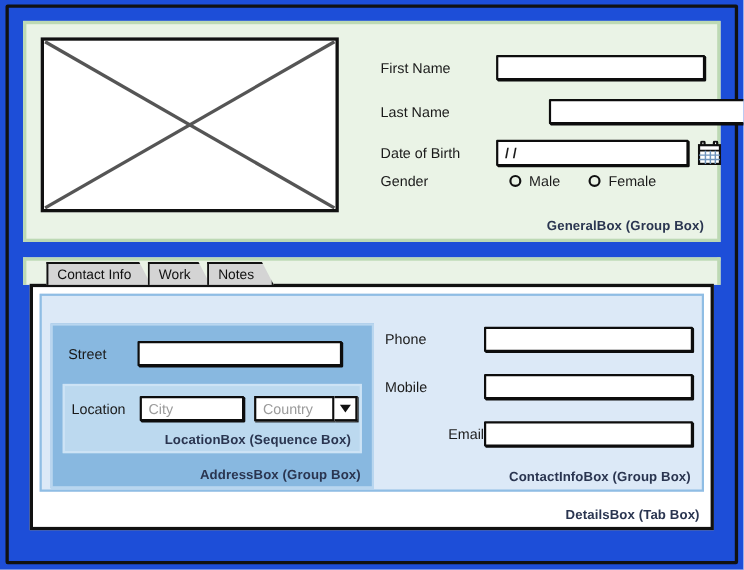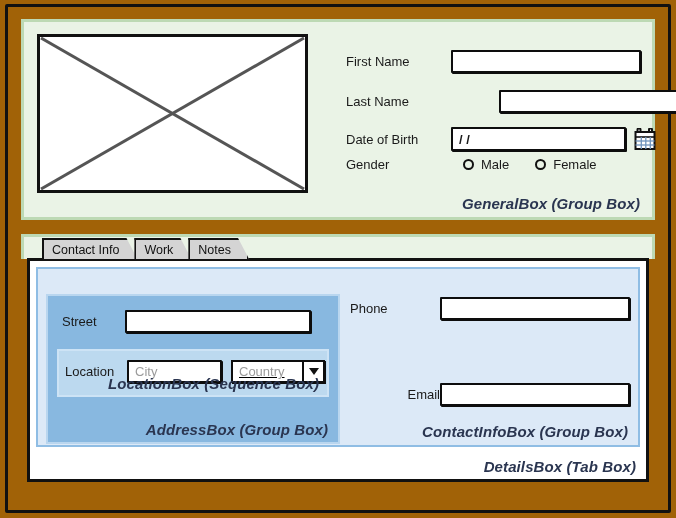--- a/index.html
+++ b/index.html
@@ -10,21 +10,21 @@
   body {
     font-family: "Liberation Sans", sans-serif;
     -webkit-font-smoothing: antialiased;
   }
 
   #page {
     position: relative;
     width: 676px;
     height: 518px;
     overflow: hidden;
-    background: #a16207;
+    background: #1d4ed8;
   }
 
   
   .page-frame {
     position: absolute;
     left: 5px;
     top: 4px;
     width: 666px;
     height: 509px;
     border: 3px solid #111111;
@@ -65,22 +65,21 @@
     background: #ffffff;
     border: 3px solid #111111;
     box-sizing: border-box;
   }
   .photo-box svg { display: block; }
 
   .box-caption {
     position: absolute;
     right: 12px;
     bottom: 5px;
-    font-size: 15px;
-    font-style: italic;
+    font-size: 12px;
     font-weight: bold;
     color: #2a3550;
     letter-spacing: 0.1px;
     white-space: nowrap;
   }
 
   
   .field-row {
     position: absolute;
     display: flex;
@@ -196,21 +195,21 @@
     background: #88b8e0;
     border: 2px solid #b9d6ef;
     box-sizing: border-box;
   }
 
   .location-box {
     position: absolute;
     left: 9px;
     top: 53px;
     width: 272px;
-    height: 48px;
+    height: 63px;
     background: #bcd9ef;
     border: 2px solid #cde3f5;
     box-sizing: border-box;
   }
 
   .combo {
     display: flex;
     align-items: stretch;
   }
   .combo-text {
@@ -333,21 +332,21 @@
             <span></span>
           </div>
         </div>
 
         <div class="location-box">
           <div class="field-row" style="left:6px; top:9px;">
             <div class="field-label" style="width:62px;">Location</div>
             <div class="txt" style="width:95px; height:23px;">
               <span class="ph">City</span>
             </div>
-            <div class="combo" style="margin-left:9px; height:23px;text-decoration:underline;">
+            <div class="combo" style="margin-left:9px; height:23px;">
               <div class="combo-text" style="width:73px;">
                 <span>Country</span>
               </div>
               <div class="combo-btn">
                 <span class="caret"></span>
               </div>
             </div>
           </div>
           <div class="box-caption" style="bottom:3px; right:8px;margin-left:11px;">LocationBox (Sequence Box)</div>
         </div>
@@ -355,20 +354,26 @@
         <div class="box-caption" style="bottom:4px; right:10px;">AddressBox (Group Box)</div>
       </div>
 
       <div class="field-row" style="left:312px; top:28px;">
         <div class="field-label" style="width:90px;">Phone</div>
         <div class="txt" style="width:190px; height:23px;">
           <span></span>
         </div>
       </div>
 
+      <div class="field-row" style="left:312px; top:71px;">
+        <div class="field-label" style="width:90px;">Mobile</div>
+        <div class="txt" style="width:190px; height:23px;">
+          <span></span>
+        </div>
+      </div>
 
       <div class="field-row" style="left:312px; top:114px;text-align:right;">
         <div class="field-label" style="width:90px;">Email</div>
         <div class="txt" style="width:190px; height:23px;">
           <span></span>
         </div>
       </div>
 
       <div class="box-caption" style="bottom:5px; right:10px;">ContactInfoBox (Group Box)</div>
     </div>

